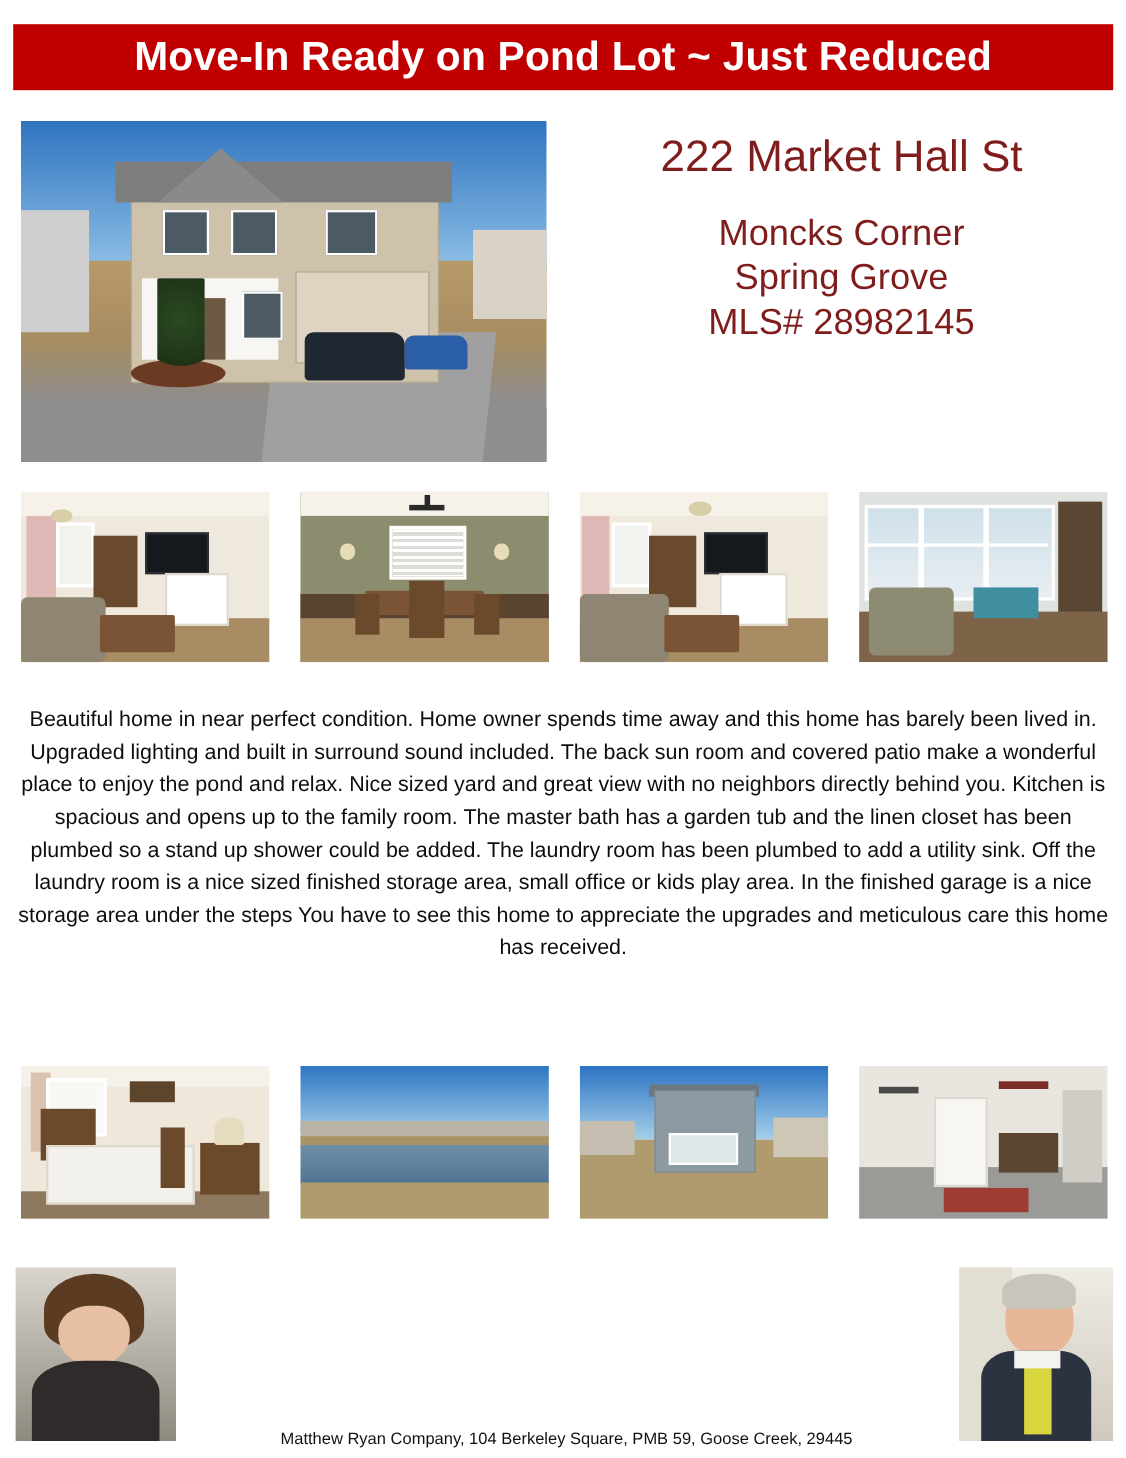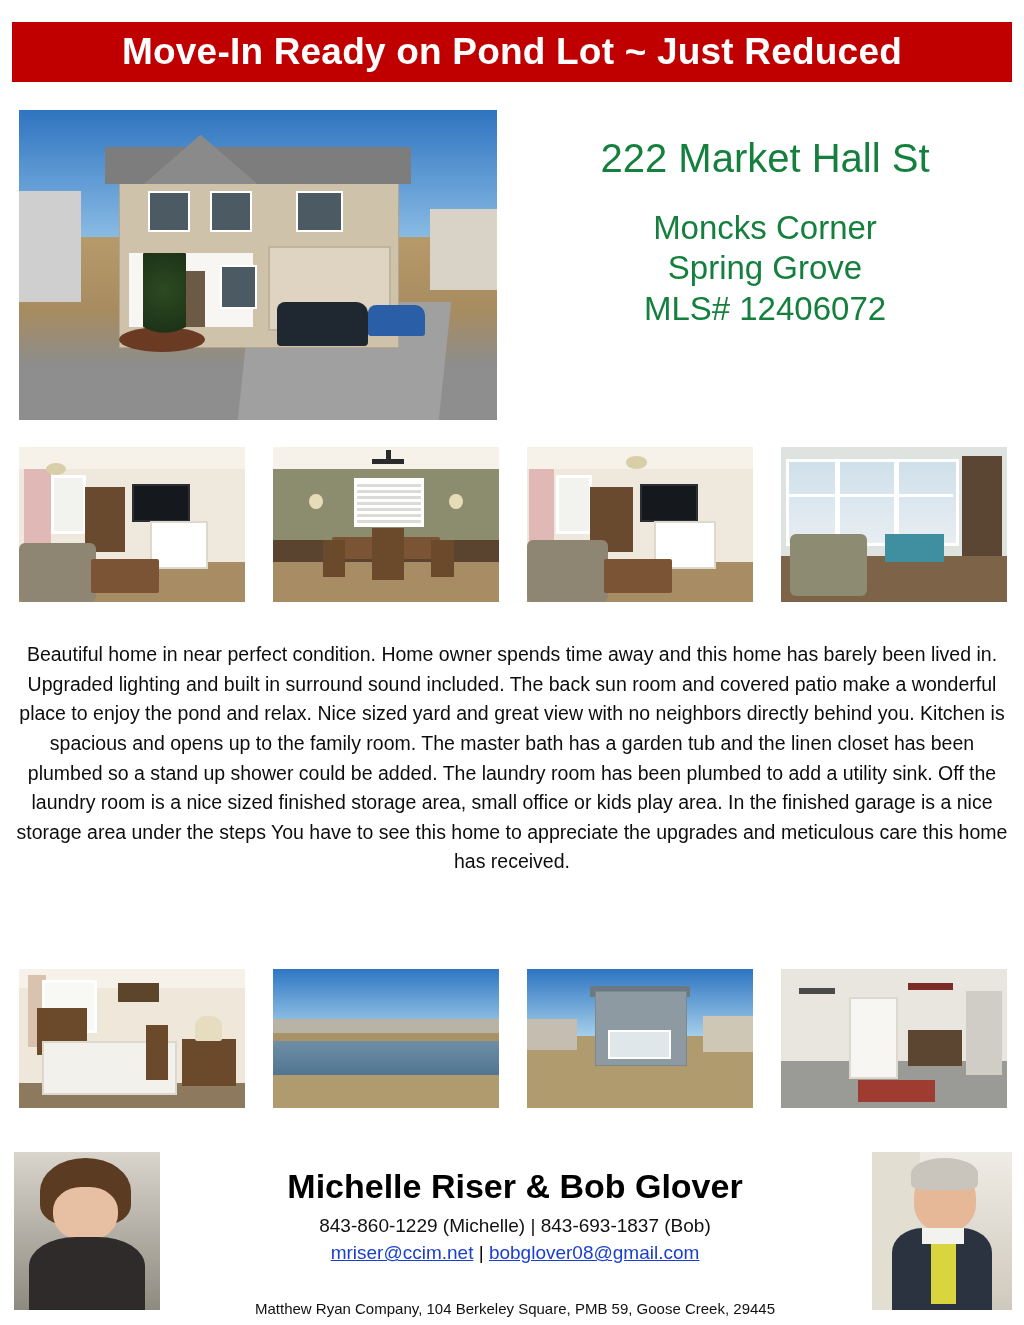--- a/index.html
+++ b/index.html
@@ -50,24 +50,24 @@
     top: 110px;
     width: 478px;
     height: 310px;
     overflow: hidden;
   }
 
   
   .title-block {
     position: absolute;
     left: 520px;
-    top: 136px;
+    top: 120px;
     width: 490px;
     text-align: center;
-    color: #15803d;
+    color: #7f1d1d;
   }
   .address-line {
     font-size: 40px;
     line-height: 1.1;
     margin-bottom: 28px;
   }
   .sub-line {
     font-size: 33px;
     line-height: 1.22;
   }
@@ -345,21 +345,21 @@
       <div class="hero-tree"></div>
       <div class="hero-car-dark"></div>
       <div class="hero-car-blue"></div>
     </div>
   </div>
 
   <div class="title-block">
     <div class="address-line">222 Market Hall St</div>
     <div class="sub-line">Moncks Corner</div>
     <div class="sub-line">Spring Grove</div>
-    <div class="sub-line">MLS# 12406072</div>
+    <div class="sub-line">MLS# 28982145</div>
   </div>
 
   <div class="strip strip-1">
 
     <div class="thumb">
       <div class="pic">
         <div class="rm-wall"></div>
         <div class="rm-ceiling"></div>
         <div class="rm-floor"></div>
         <div class="rm-curtain" style="left:2%;top:14%;width:12%;height:52%;"></div>
@@ -485,27 +485,20 @@
     <div class="agent-photo-left">
       <div class="pic">
         <div style="position:absolute;inset:0;background:linear-gradient(#d9d5cc,#8f8a80);"></div>
         <div style="position:absolute;left:26%;top:12%;width:46%;height:44%;background:#e7bfa2;border-radius:46% 46% 42% 42%;"></div>
         <div style="position:absolute;left:18%;top:4%;width:62%;height:42%;background:#5b3b22;border-radius:50% 50% 30% 30%;"></div>
         <div style="position:absolute;left:27%;top:22%;width:44%;height:34%;background:#e7bfa2;border-radius:44% 44% 48% 48%;"></div>
         <div style="position:absolute;left:10%;top:54%;width:80%;height:46%;background:#2e2b2a;border-radius:40% 40% 0 0;"></div>
       </div>
     </div>
 
-    <div class="footer-center">
-      <div class="agent-names">Michelle Riser &amp; Bob Glover</div>
-      <div class="agent-phones">843-860-1229 (Michelle) | 843-693-1837 (Bob)</div>
-      <div class="agent-emails">
-        <a href="#">mriser@ccim.net</a><span> | </span><a href="#">bobglover08@gmail.com</a>
-      </div>
-    </div>
 
     <div class="company-line">Matthew Ryan Company, 104 Berkeley Square, PMB 59, Goose Creek, 29445</div>
 
     <div class="agent-photo-right">
       <div class="pic">
         <div style="position:absolute;inset:0;background:linear-gradient(#efece5,#cfc9bd);"></div>
         <div style="position:absolute;left:0;top:0;width:34%;height:100%;background:#e3ded2;"></div>
         <div style="position:absolute;left:30%;top:10%;width:44%;height:40%;background:#e6b897;border-radius:46% 46% 42% 42%;"></div>
         <div style="position:absolute;left:28%;top:4%;width:48%;height:20%;background:#c9c5bd;border-radius:50% 50% 20% 20%;"></div>
         <div style="position:absolute;left:14%;top:48%;width:72%;height:52%;background:#2c3340;border-radius:30% 30% 0 0;"></div>

